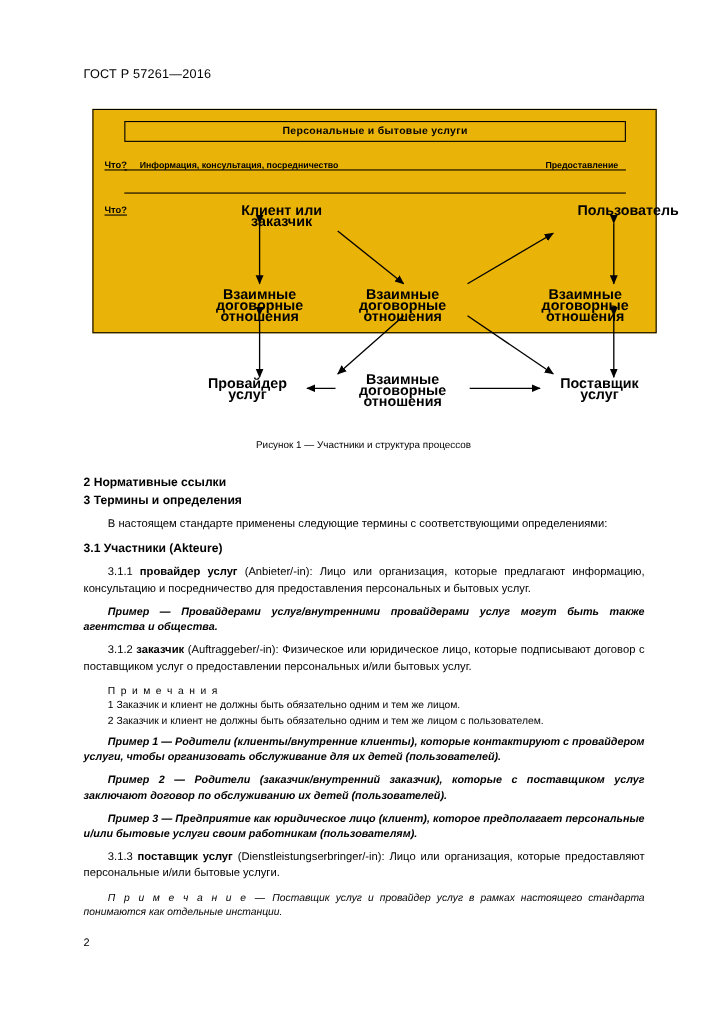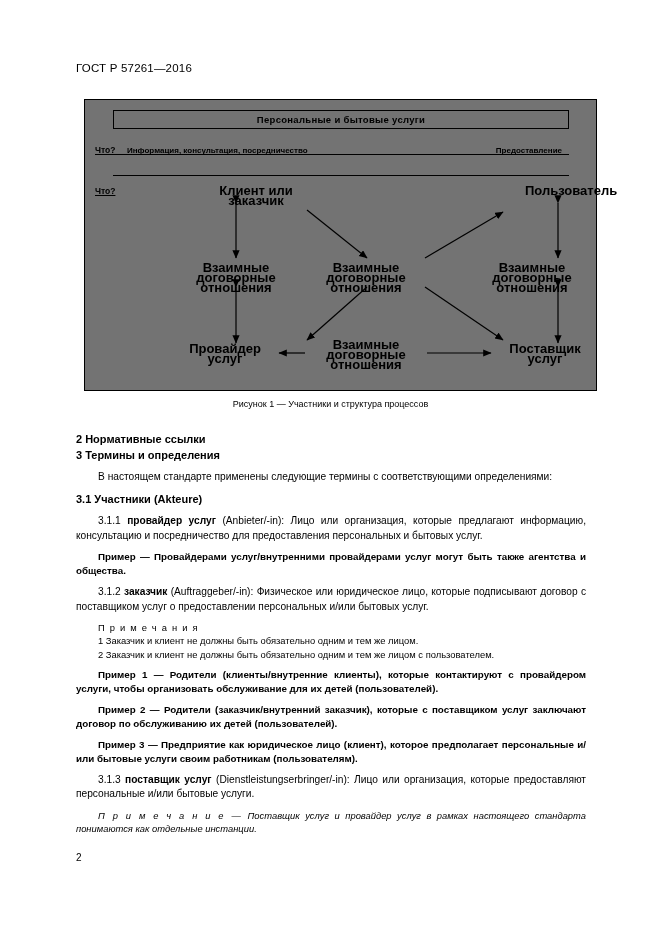--- a/index.html
+++ b/index.html
@@ -28,24 +28,24 @@
     font-size: 11.5px;
     font-weight: normal;
     letter-spacing: 0.2px;
   }
   
   .figure-box {
     position: absolute;
     left: 84px;
     top: 99px;
     width: 513px;
-    height: 292px;
+    height: 204px;
     border: 1.4px solid #000;
     box-sizing: border-box;
-    background: #737373;
+    background: #eab308;
   }
   .fig-title {
     position: absolute;
     left: 28px;
     top: 10px;
     width: 456px;
     height: 19px;
     border: 1px solid #000;
     box-sizing: border-box;
     text-align: center;
@@ -149,20 +149,21 @@
     font-size: 9.4px;
     margin: 0;
     padding: 0;
   }
   .note-list li {
     list-style: none;
     margin: 0;
     padding: 0;
   }
   .example {
+    font-style: italic;
     font-weight: bold;
     font-size: 9.8px;
     text-align: justify;
   }
   .pageno {
     position: absolute;
     left: 76px;
     top: 852px;
     font-size: 10px;
   }

